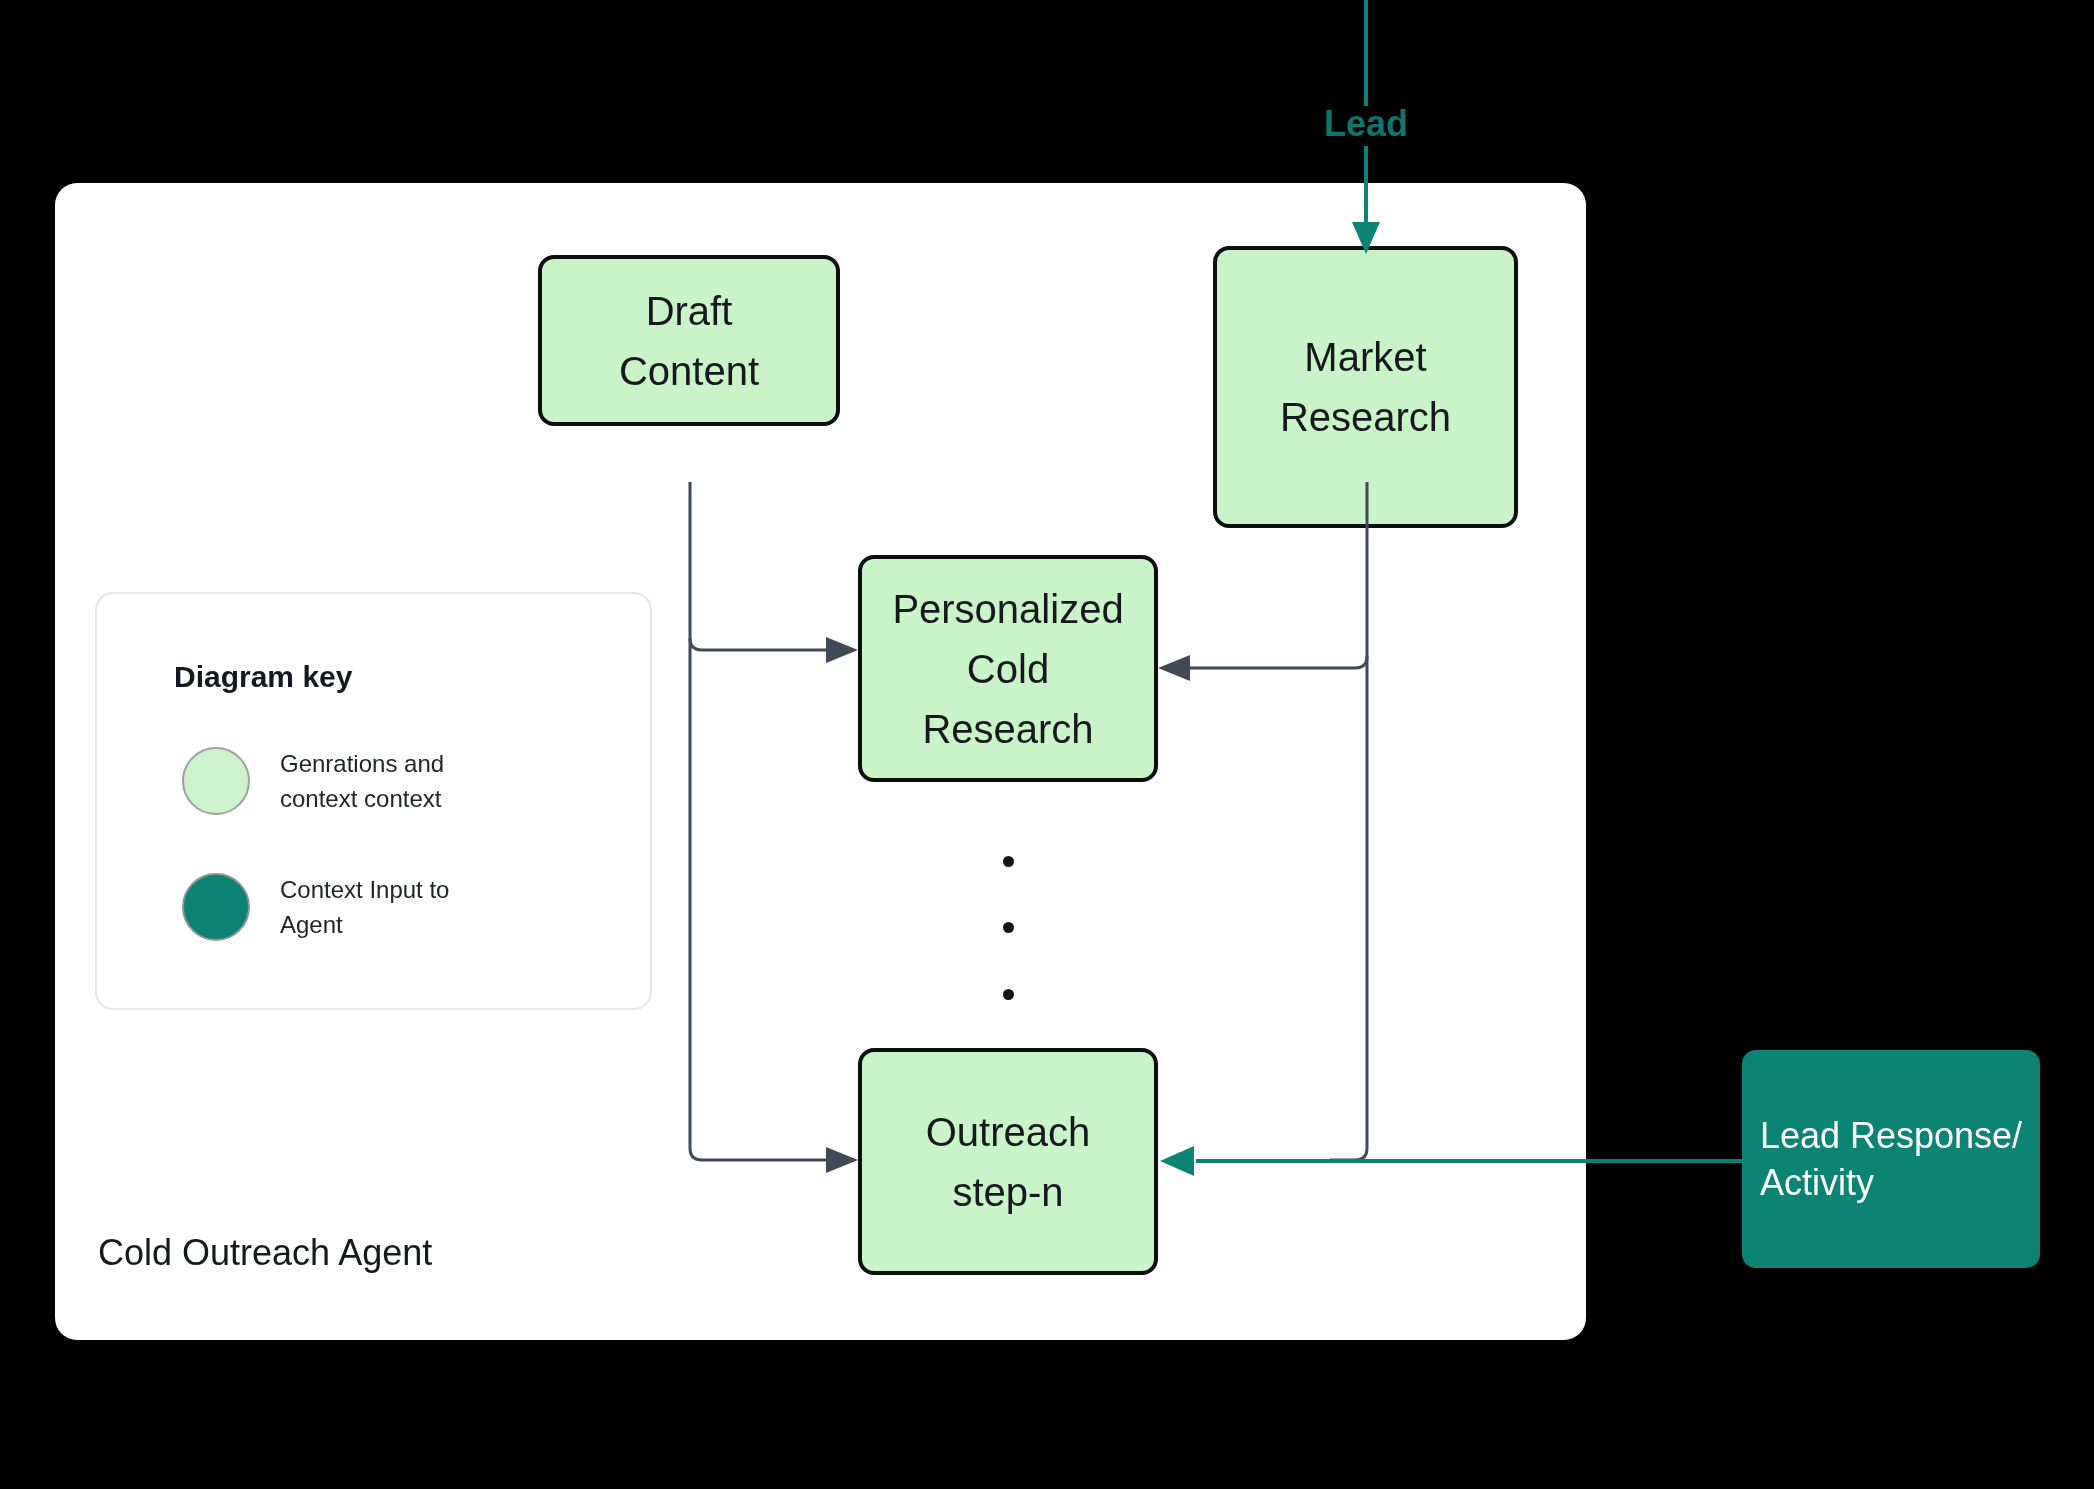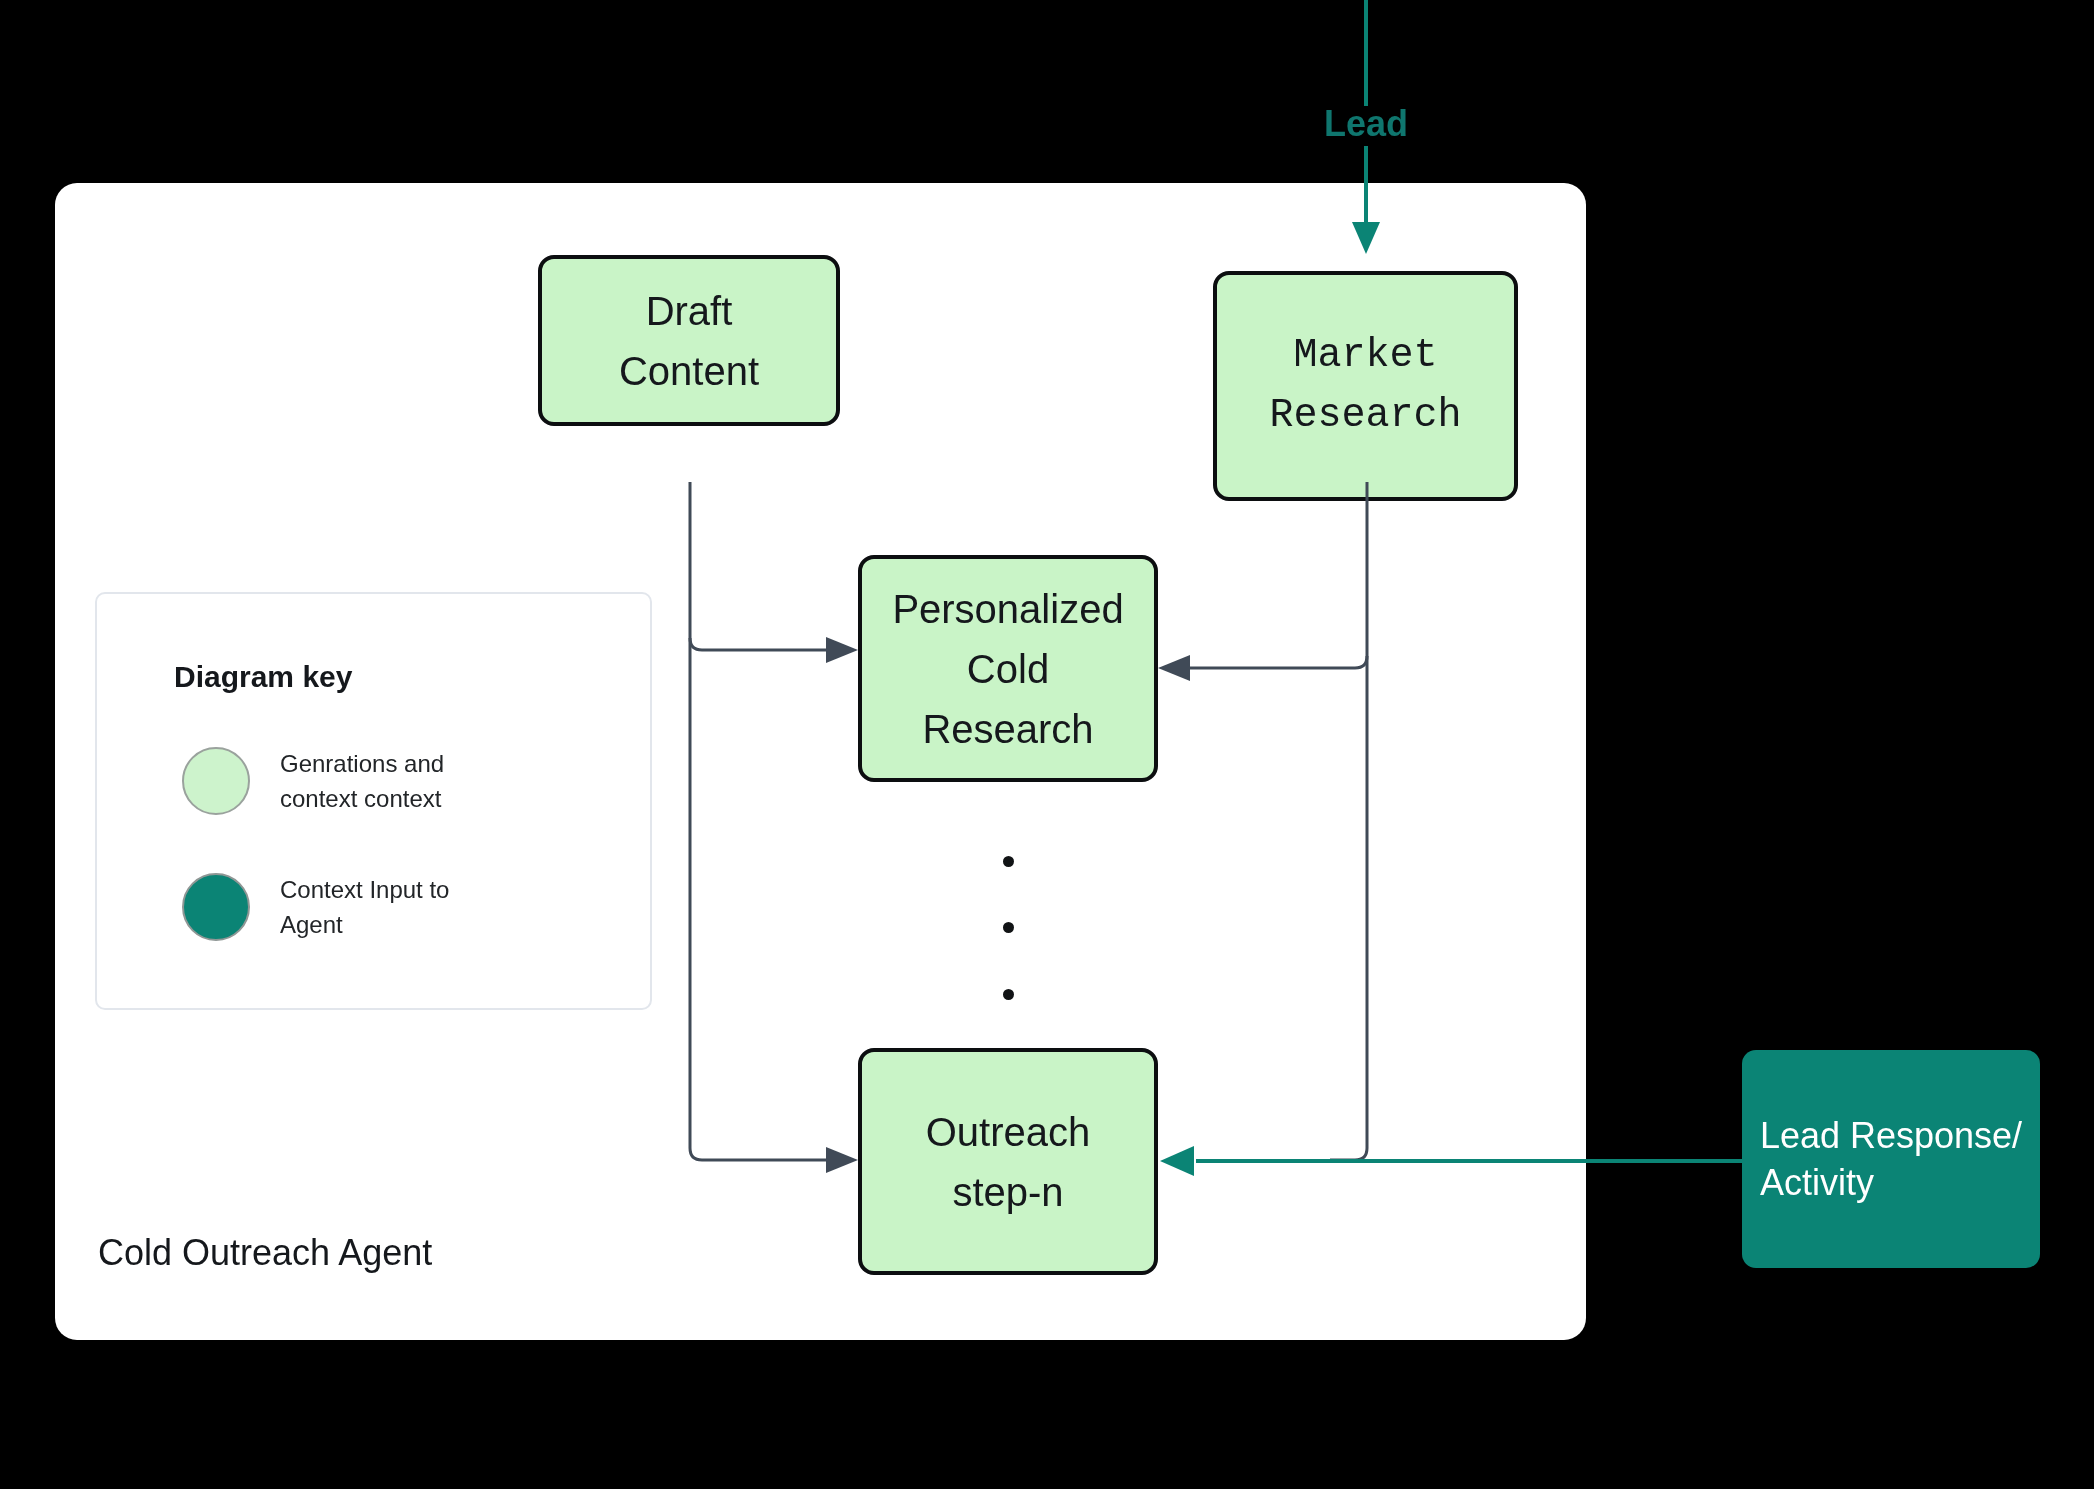--- a/index.html
+++ b/index.html
@@ -23,21 +23,21 @@
     text-align:center;
     background:#c9f4c7;
     border:4px solid #0c0e10;
     border-radius:16px;
     color:#15181c;
     font-size:40px;line-height:60px;
     box-sizing:border-box;
   }
   .node span{white-space:pre-line;}
   .node-draft{left:483px;top:72px;width:302px;height:171px;}
-  .node-market{left:1158px;top:88px;width:305px;height:230px;font-family:Liberation Mono, monospace;}
+  .node-market{left:1158px;top:63px;width:305px;height:282px;}
   .node-personalized{left:803px;top:372px;width:300px;height:227px;}
   .node-outreach{left:803px;top:865px;width:300px;height:227px;}
   .node-lead-response{
     position:absolute;
     left:1742px;top:1050px;width:298px;height:218px;
     display:flex;align-items:center;justify-content:center;
     text-align:left;
     background:#0b8475;border:none;border-radius:14px;
     color:#ffffff;font-size:36px;line-height:47px;
     box-sizing:border-box;
@@ -45,21 +45,21 @@
   .node-lead-response span{white-space:pre-line;}
   .container-label{
     position:absolute;left:43px;top:1046px;
     color:#15181c;font-size:36px;line-height:48px;
   }
   .key-panel{
     position:absolute;left:40px;top:409px;
     width:557px;height:418px;
     background:#ffffff;
     border:2px solid #e2e6ec;
-    border-radius:10px;
+    border-radius:18px;
     box-sizing:border-box;
   }
   .key-title{
     position:absolute;left:77px;top:66px;
     font-size:30px;font-weight:bold;color:#15181c;
   }
   .key-row{position:absolute;left:85px;display:flex;align-items:center;}
   .key-row-1{top:152px;}
   .key-row-2{top:278px;}
   .key-swatch{

